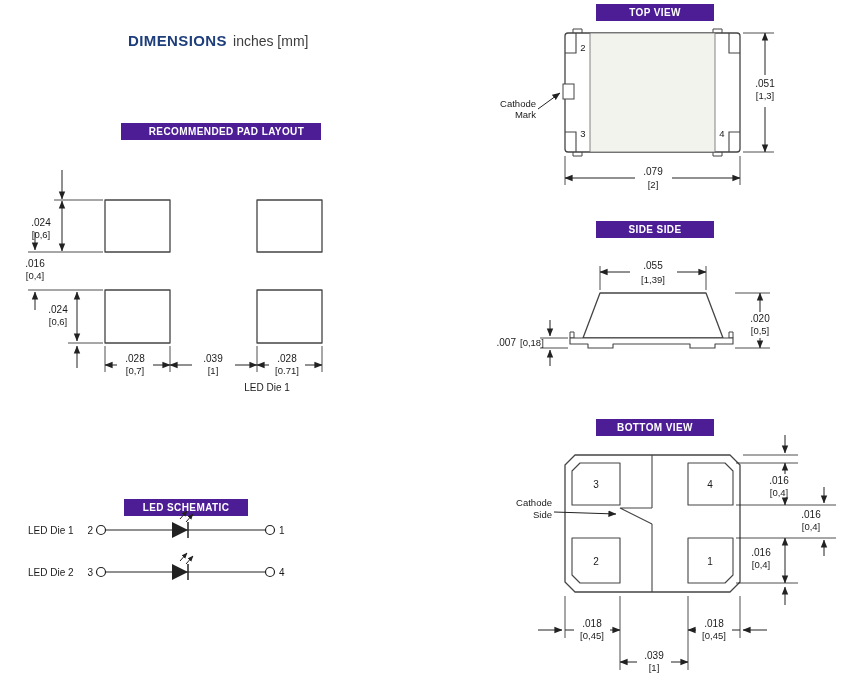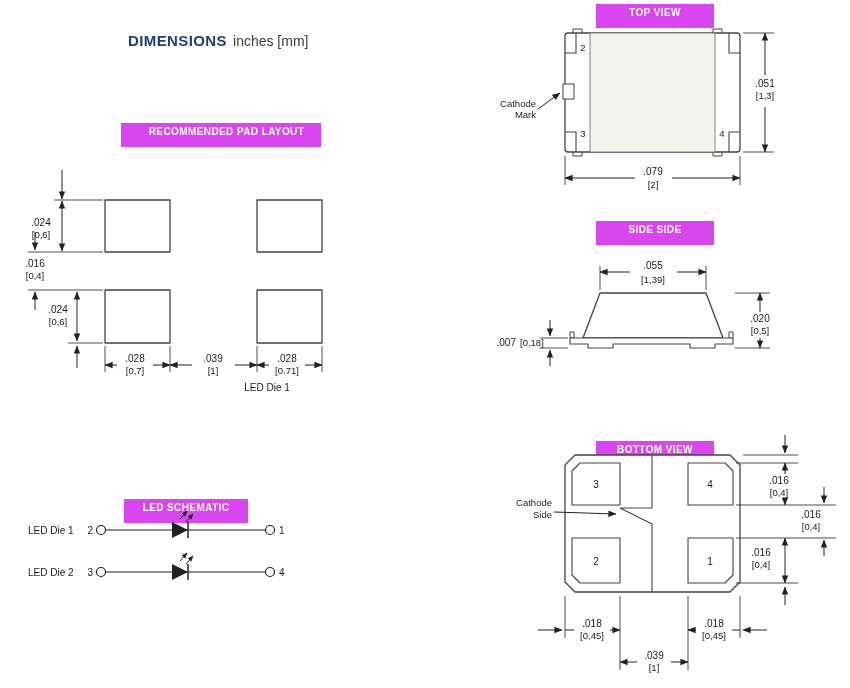--- a/index.html
+++ b/index.html
@@ -1,19 +1,19 @@
 <!DOCTYPE html>
 <html><head>
 <meta charset="utf-8">
 <style>
   html,body{margin:0;padding:0;background:#fff;}
   #page{position:relative;width:850px;height:688px;background:#ffffff;
         font-family:"Liberation Sans", sans-serif;color:#1a1a1a;overflow:hidden;}
-  .badge{position:absolute;background:#d946ef;color:#ffffff;font-size:10px;
-         line-height:17px;font-weight:600;text-align:center;letter-spacing:.4px;height:24px;}
+  .badge{position:absolute;background:#4c1d95;color:#ffffff;font-size:10px;
+         line-height:17px;font-weight:600;text-align:center;letter-spacing:.4px;height:17px;}
   #title{position:absolute;left:128px;top:32px;display:flex;align-items:baseline;}
   #title .main{color:#1d3e7b;font-size:15px;font-weight:700;letter-spacing:.4px;text-align:right;}
   #title .unit{color:#3d3d3d;font-size:14px;margin-left:6px;}
   svg{position:absolute;overflow:visible;}
   svg text{fill:#1a1a1a;font-family:"Liberation Sans", sans-serif;}
   .t10{font-size:10px;} .t95{font-size:9.5px;}
   .part{fill:#ffffff;stroke:#444;stroke-width:1.3;stroke-linejoin:round;}
   .part-thin{fill:none;stroke:#444;stroke-width:1.1;}
   .dim{stroke:#222;stroke-width:1;fill:none;}
   .ext{stroke:#222;stroke-width:.8;fill:none;}
@@ -26,21 +26,21 @@
 
   <div id="title">
     <span class="main">DIMENSIONS</span>
     <span class="unit">inches [mm]</span>
   </div>
 
   <div class="badge" style="left:121px;top:123px;width:189px;padding-left:11px;">RECOMMENDED PAD LAYOUT</div>
   <div class="badge" style="left:124px;top:499px;width:124px;">LED SCHEMATIC</div>
   <div class="badge" style="left:596px;top:4px;width:118px;">TOP VIEW</div>
   <div class="badge" style="left:596px;top:221px;width:118px;">SIDE SIDE</div>
-  <div class="badge" style="left:596px;top:441px;width:118px;">BOTTOM VIEW</div>
+  <div class="badge" style="left:596px;top:419px;width:118px;">BOTTOM VIEW</div>
 
   <svg style="left:20px;top:160px;" width="320" height="240" viewBox="0 0 320 240">
     <defs>
       <marker id="pl-a" viewBox="0 0 10 10" refX="9.5" refY="5" markerWidth="8" markerHeight="8" orient="auto-start-reverse">
         <path d="M0,1 L10,5 L0,9 z" fill="#222"></path>
       </marker>
     </defs>
     <g>
       <rect x="85" y="40" width="65" height="52" class="part"></rect>
       <rect x="237" y="40" width="65" height="52" class="part"></rect>

